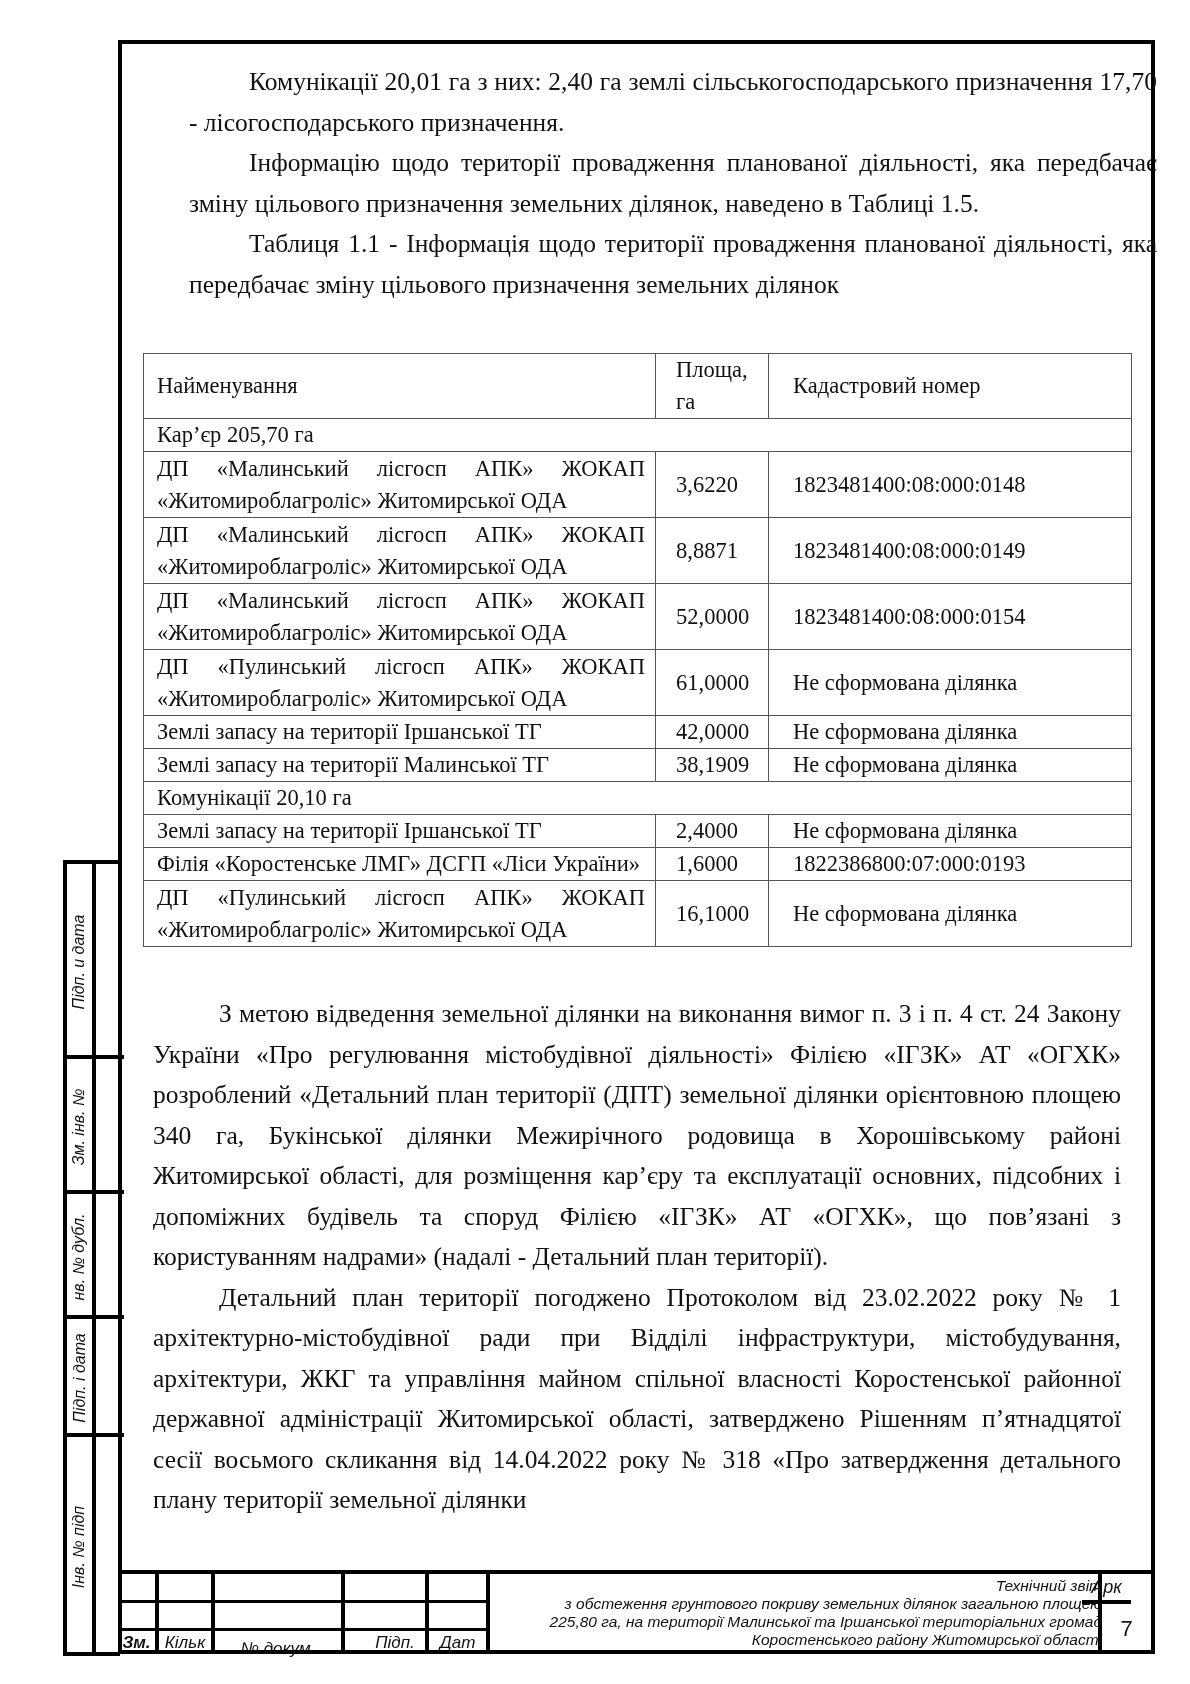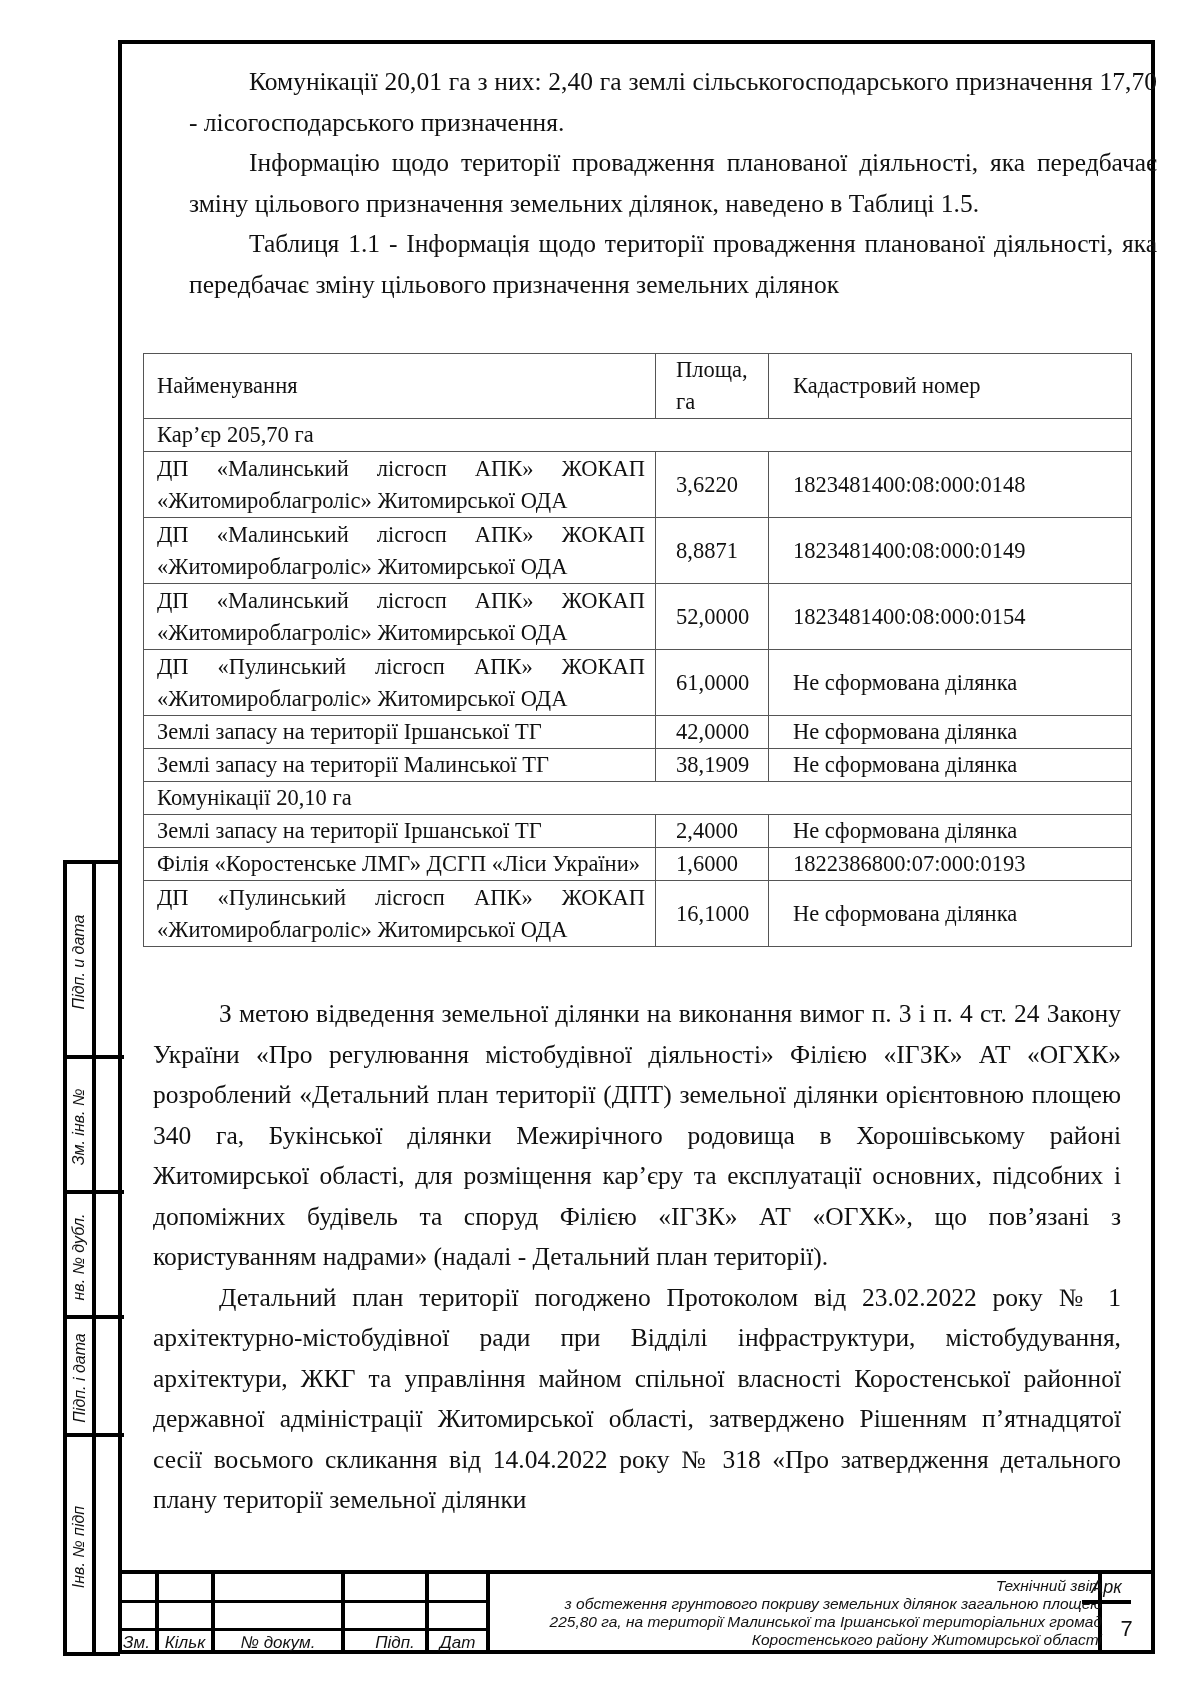--- a/index.html
+++ b/index.html
@@ -155,23 +155,23 @@
 
 <div class="stamp">
   <div class="hl" style="top:26px;"></div>
   <div class="hl" style="top:54px;"></div>
   <div class="vl" style="left:37px;"></div>
   <div class="vl" style="left:93px;"></div>
   <div class="vl" style="left:223px;"></div>
   <div class="vl" style="left:307px;"></div>
   <div class="vl" style="left:368px;"></div>
   <div class="vl" style="left:980px;"></div>
-  <div class="lab" style="left:0;width:37px;">Зм.</div>
+  <div class="lab" style="left:0;width:37px;font-weight:bold;">Зм.</div>
   <div class="lab" style="left:41px;width:52px;">Кільк</div>
-  <div class="lab" style="left:97px;width:126px;">№ докум.</div>
+  <div class="lab" style="left:97px;width:126px;margin-top:6px;">№ докум.</div>
   <div class="lab" style="left:227px;width:100px;">Підп.</div>
   <div class="lab" style="left:311px;width:57px;">Дат</div>
   <div class="title">
     <div>Технічний звіт</div>
     <div>з обстеження грунтового покриву земельних ділянок загальною площею</div>
     <div>225,80 га, на території  Малинської та Іршанської територіальних громад</div>
     <div>Коростенського району Житомирської області</div>
   </div>
   <div class="ark">Арк</div>
   <div class="pg">7</div>

